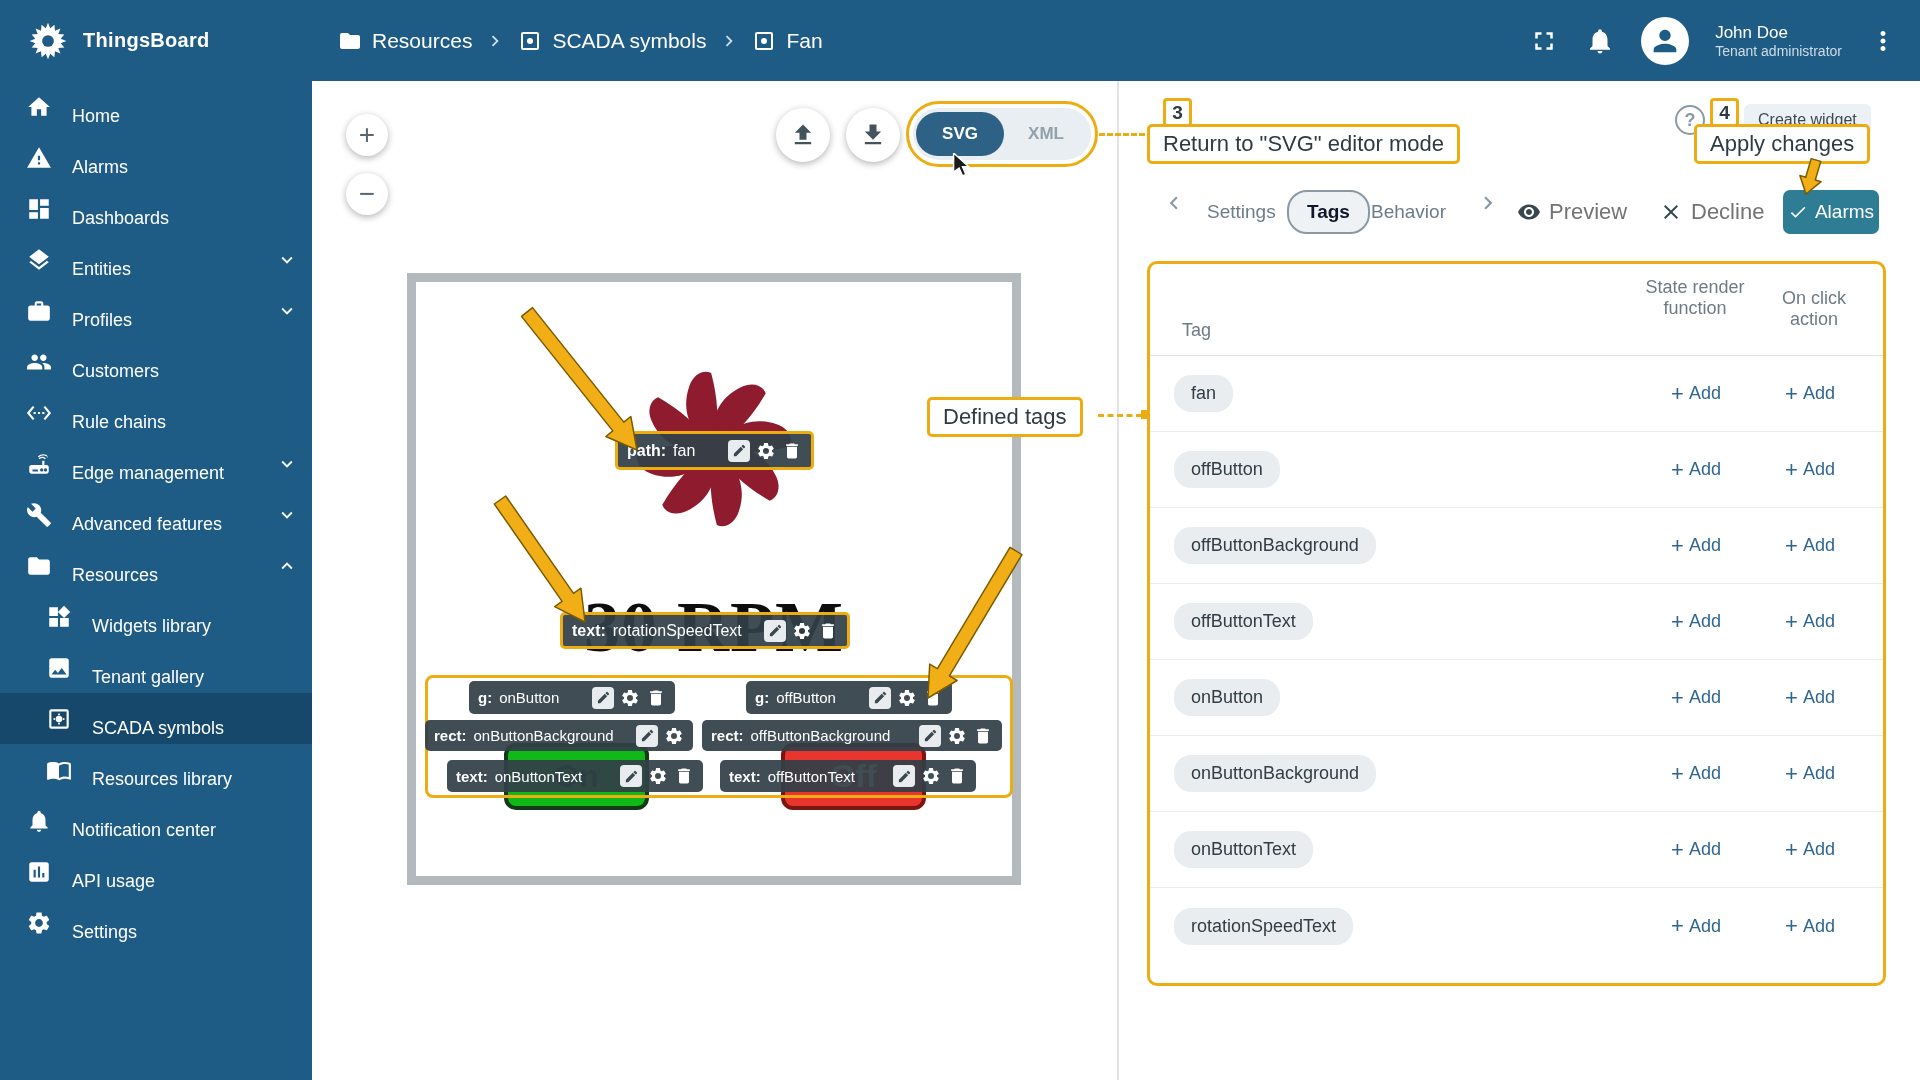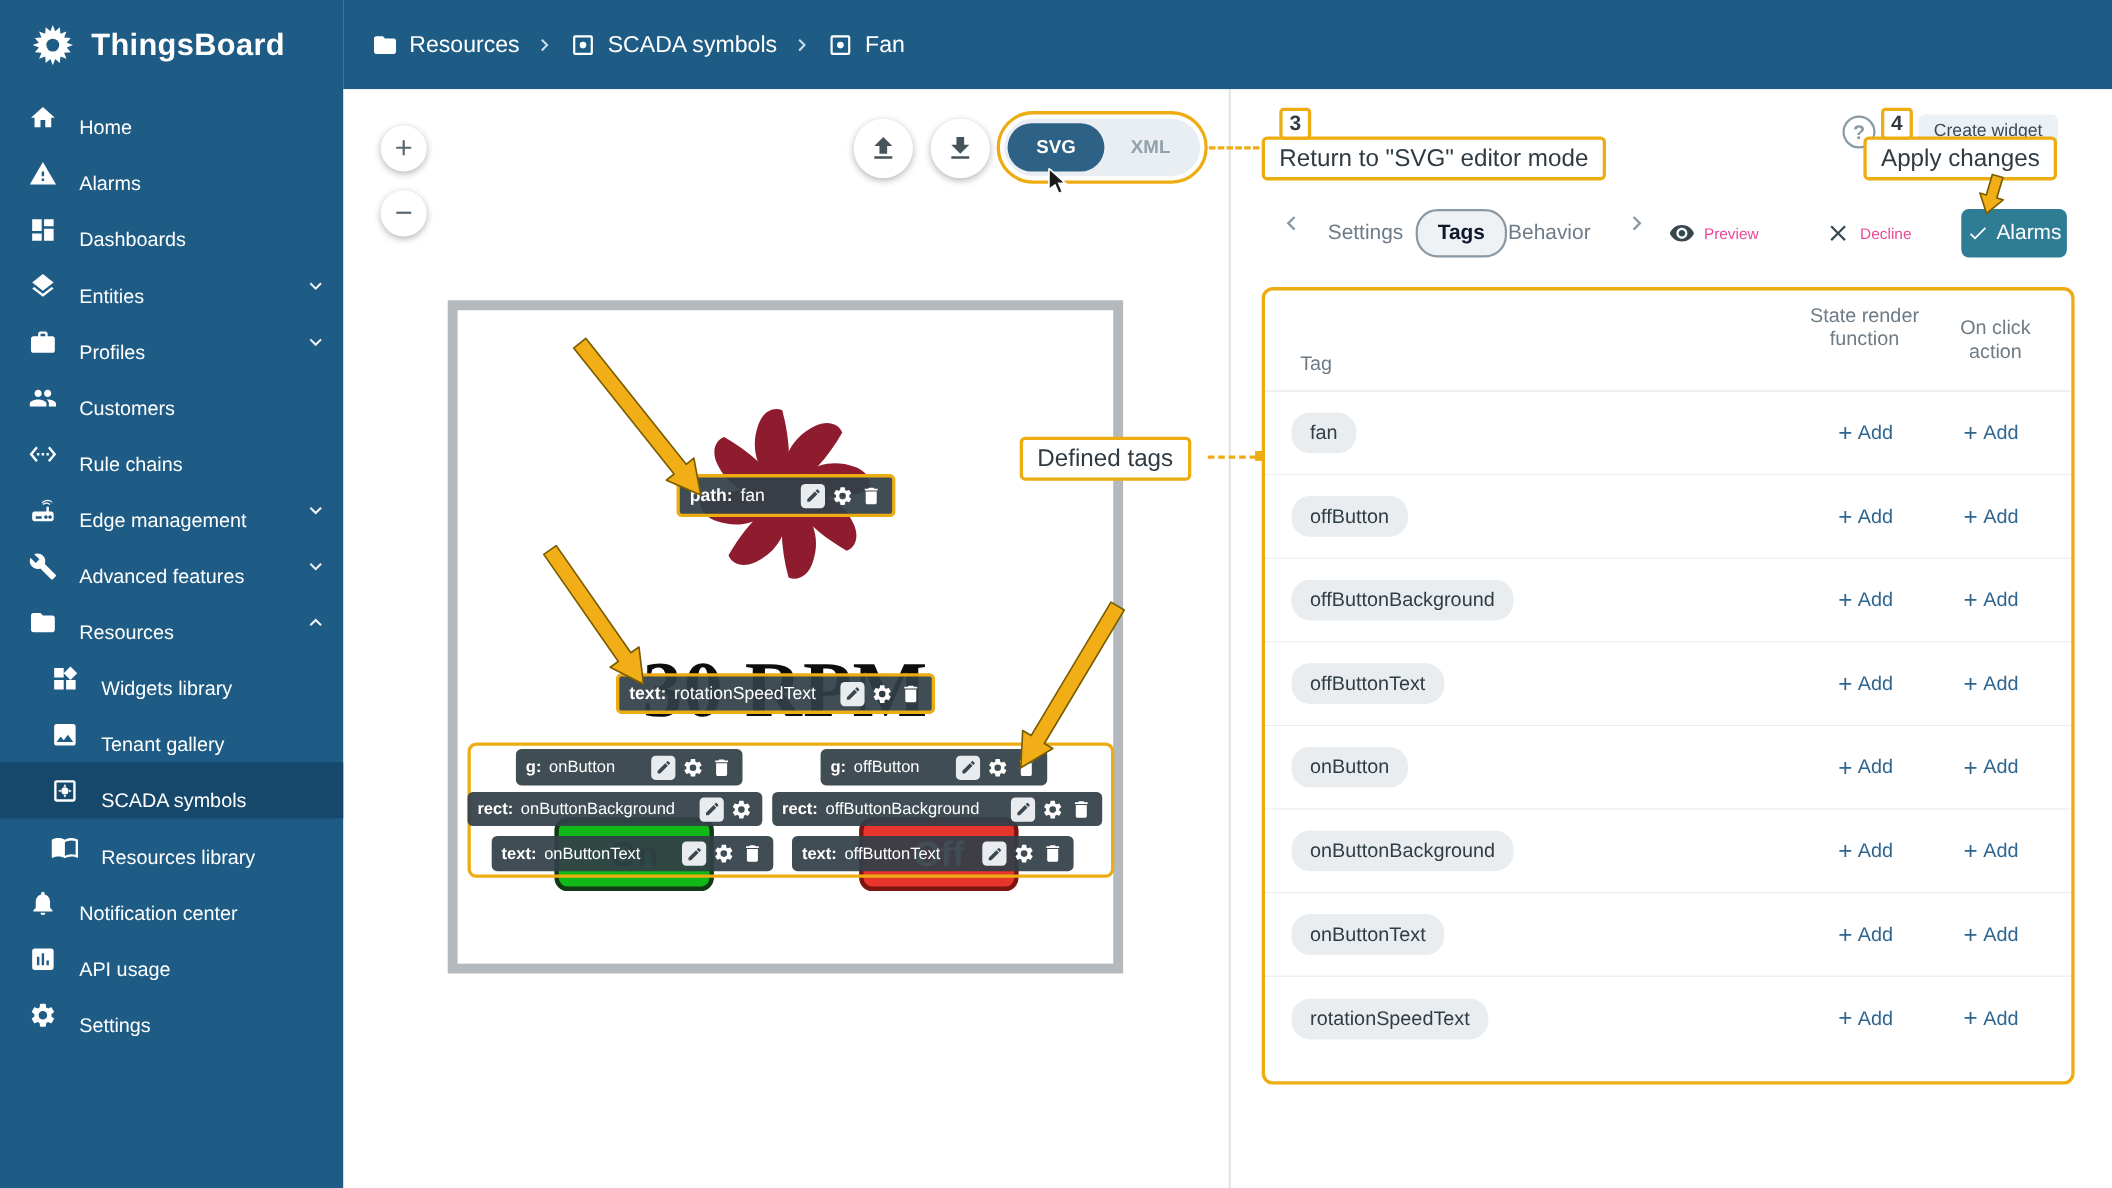--- a/index.html
+++ b/index.html
@@ -6,21 +6,21 @@
   body { width:1920px; height:1080px; overflow:hidden; background:#fff;
          font-family:"Liberation Sans", sans-serif; }
   .page { position:relative; width:1920px; height:1080px; overflow:hidden; }
   svg { display:block; }
   .ic { width:26px; height:26px; fill:currentColor; flex:none; }
 
   
   .sidebar { position:absolute; left:0; top:0; width:312px; height:1080px; background:#1e5c86; color:#fff; z-index:10; }
   .logo-row { height:81px; display:flex; align-items:center; gap:13px; padding-left:26px; }
   .logo-mark { width:44px; height:44px; }
-  .logo-text { font-size:28px; font-weight:700; letter-spacing:.3px; }
+  .logo-text { font-size:20px; font-weight:700; letter-spacing:.3px; }
   .ni { height:51px; display:flex; align-items:center; gap:20px; padding:0 14px 0 26px; font-size:18px; cursor:pointer; }
   .ni.sub { padding-left:46px; }
   .ni.active { background:#15486b; }
   .nl { white-space:nowrap;margin-top:19px; }
   .chev { margin-left:auto; width:22px; height:22px; opacity:.95; }
 
   
   .topbar { position:absolute; left:312px; top:0; width:1608px; height:81px; background:#1e5c86; color:#fff; display:flex; align-items:center; z-index:9; }
   .crumb { display:flex; align-items:center; gap:10px; font-size:21px; cursor:pointer; }
   .crumb .ic { width:24px; height:24px; }
@@ -64,21 +64,21 @@
   .divider { position:absolute; left:1117px; top:81px; width:2px; height:999px; background:#e1e4e6; z-index:2; }
 
   
   .panel { position:absolute; left:1119px; top:81px; width:801px; height:999px; background:#fff; z-index:3; }
   .help-circle { position:absolute; left:556px; top:24px; width:30px; height:30px; border:2px solid #8a99a3; border-radius:50%; color:#8a99a3; font-size:18px; font-weight:700; display:flex; align-items:center; justify-content:center; cursor:pointer; }
   .create-widget { position:absolute; left:625px; top:23px; height:31px; padding:0 14px; background:#ecf1f5; color:#3c4a55; border:none; border-radius:6px; font-size:16px; display:flex; align-items:center; cursor:pointer; }
   .trow-el { position:absolute; top:109px; height:44px; display:flex; align-items:center; }
   .tabchev { width:26px; height:26px; fill:#8a99a3; cursor:pointer; }
   .tablabel { font-size:19px; color:#6e7c88; cursor:pointer; }
   .tagpill-tab { padding:7px 18px; border:2px solid #8a99a3; border-radius:20px; background:#eef2f5; color:#0f172a; font-size:19px; font-weight:700; cursor:pointer; }
-  .paction { display:flex; align-items:center; gap:8px; color:#ec4899; font-size:14px; cursor:pointer; }
+  .paction { display:flex; align-items:center; gap:8px; color:#737373; font-size:22px; cursor:pointer; }
   .paction svg { width:24px; height:24px; fill:#37474f; }
   .applybtn { left:664px; width:96px; height:44px; background:#2e7d95; color:#fff; border-radius:7px; display:flex; align-items:center; justify-content:center; gap:7px; font-size:19px; cursor:pointer; }
   .applybtn svg { width:20px; height:20px; fill:#fff; }
 
   .tagtable { position:absolute; left:28px; top:180px; width:739px; height:725px; border:3px solid #edad12; border-radius:10px; background:#fff; overflow:hidden; }
   .thead { position:relative; height:92px; border-bottom:1px solid #e0e3e5; }
   .th { color:#6e7b85; font-size:18px; line-height:21px; }
   .th-tag { position:absolute; left:32px; bottom:14px; }
   .th-state { position:absolute; left:490px; width:110px; top:13px; text-align:center; }
   .th-click { position:absolute; left:626px; width:76px; top:24px; text-align:center; }
@@ -253,20 +253,40 @@
       <svg class="crumb-sep" viewBox="0 0 24 24">
           <path d="M8.59 16.59L13.17 12 8.59 7.41 10 6l6 6-6 6z"></path>
         </svg>
       <span class="crumb">
           <svg class="ic" viewBox="0 0 24 24" fill="#fff">
             <path d="M5 3h14a2 2 0 012 2v14a2 2 0 01-2 2H5a2 2 0 01-2-2V5a2 2 0 012-2zm0 2v14h14V5H5z"></path>
             <circle cx="12" cy="12" r="3"></circle>
           </svg>
           <span>Fan</span>
         </span>
+    </div>
+    <div class="tb-right">
+      <svg class="tb-icon" viewBox="0 0 24 24">
+          <path d="M7 14H5v5h5v-2H7v-3zm-2-4h2V7h3V5H5v5zm12 7h-3v2h5v-5h-2v3zM14 5v2h3v3h2V5h-5z"></path>
+        </svg>
+      <svg class="tb-icon" viewBox="0 0 24 24">
+          <path d="M12 22c1.1 0 2-.9 2-2h-4c0 1.1.9 2 2 2zm6-6v-5c0-3.07-1.63-5.64-4.5-6.32V4c0-.83-.67-1.5-1.5-1.5s-1.5.67-1.5 1.5v.68C7.64 5.36 6 7.92 6 11v5l-2 2v1h16v-1l-2-2z"></path>
+        </svg>
+      <div class="avatar">
+          <svg viewBox="0 0 24 24">
+            <path d="M12 12c2.21 0 4-1.79 4-4s-1.79-4-4-4-4 1.79-4 4 1.79 4 4 4zm0 2c-2.67 0-8 1.34-8 4v2h16v-2c0-2.66-5.33-4-8-4z"></path>
+          </svg>
+        </div>
+      <div>
+        <div class="uname">John Doe</div>
+        <div class="urole">Tenant administrator</div>
+      </div>
+      <svg class="tb-icon" viewBox="0 0 24 24">
+          <path d="M12 8c1.1 0 2-.9 2-2s-.9-2-2-2-2 .9-2 2 .9 2 2 2zm0 2c-1.1 0-2 .9-2 2s.9 2 2 2 2-.9 2-2-.9-2-2-2zm0 6c-1.1 0-2 .9-2 2s.9 2 2 2 2-.9 2-2-.9-2-2-2z"></path>
+        </svg>
     </div>
   </header>
 
   <main class="canvas">
     <div class="cbtn zoombtn" style="left:34px; top:33px;">
         <span>+</span>
       </div>
     <div class="cbtn zoombtn" style="left:34px; top:92px;">
         <span>−</span>
       </div>

